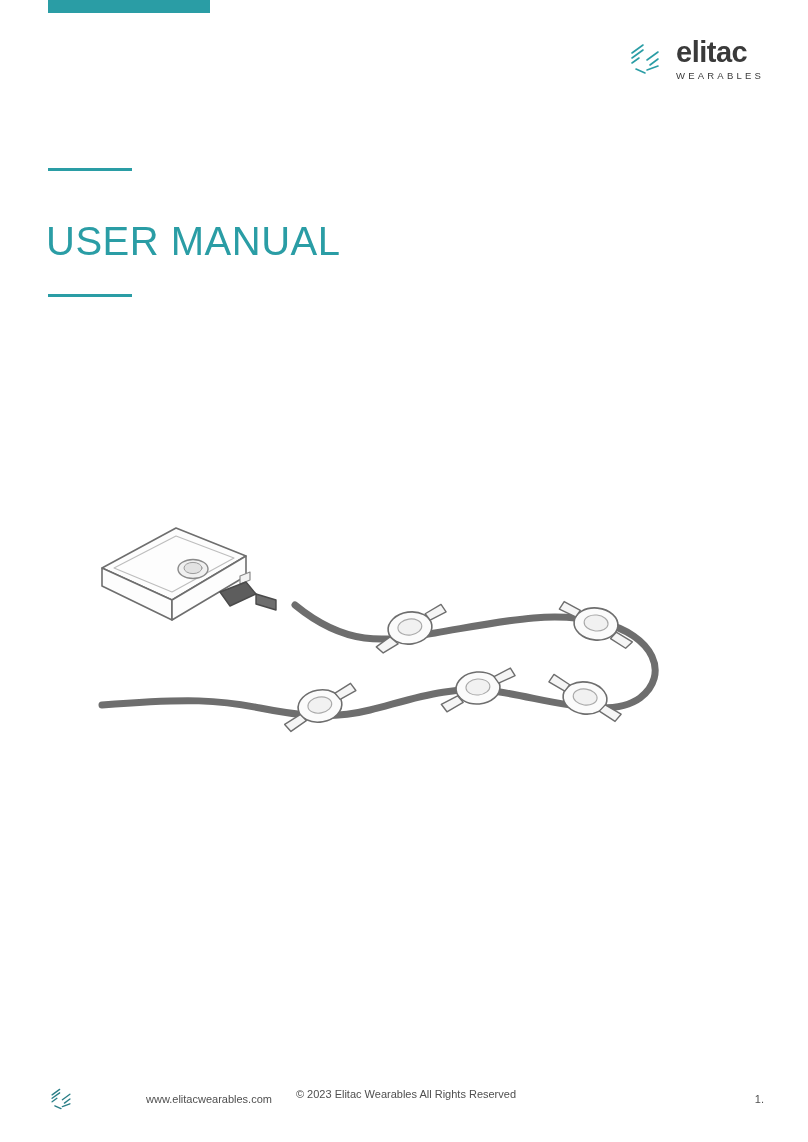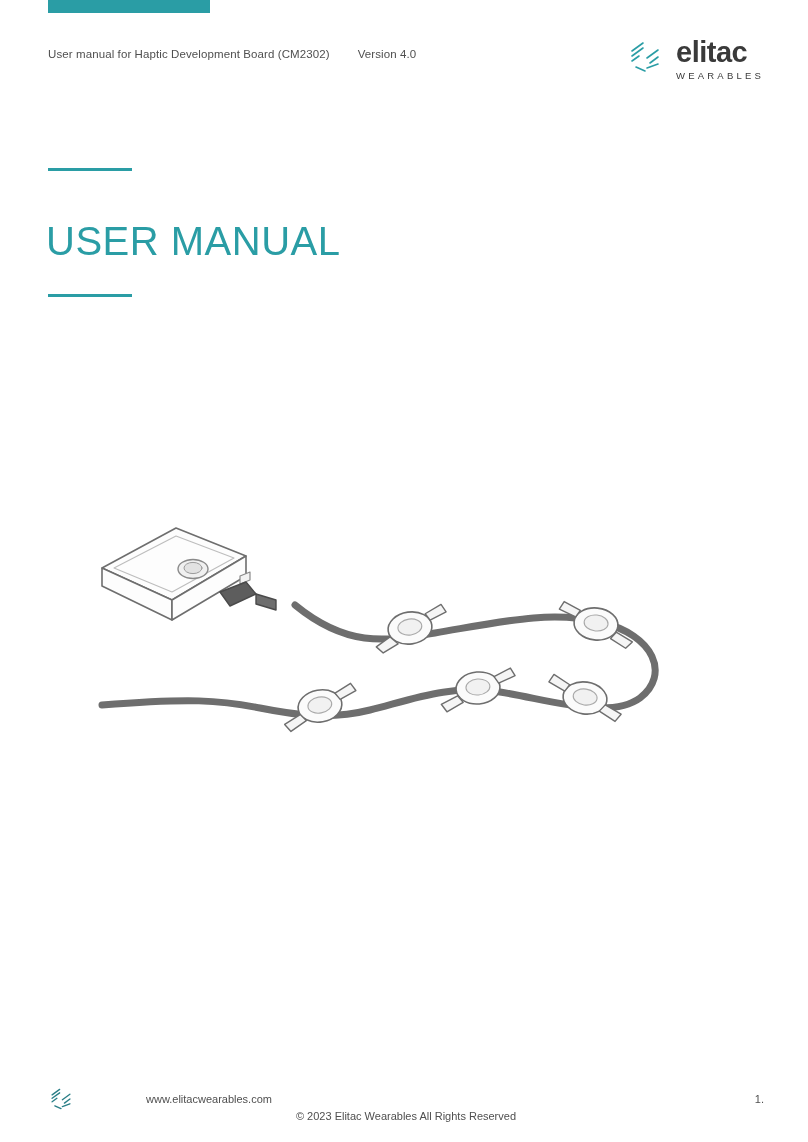--- a/index.html
+++ b/index.html
@@ -46,20 +46,21 @@
   .header-text .version {
     margin-left: 28px;
   }
 
   
   .logo-block {
     position: absolute;
     right: 0;
     top: 0;
     display: flex;
+    align-items: center;
     gap: 12px;
   }
   .logo-mark {
     width: 38px;
     height: 38px;
     position: relative;
   }
   .logo-words {
     display: flex;
     flex-direction: column;
@@ -140,42 +141,39 @@
     position: absolute;
     left: 98px;
     top: 9px;
     font-size: 11px;
     color: #4f4f4f;
   }
   .footer-copy {
     position: absolute;
     left: 0;
     right: 0;
-    top: 26px;
+    top: 4px;
     text-align: center;
     font-size: 11px;
     color: #4f4f4f;
   }
   .footer-page {
     position: absolute;
     right: 0;
     top: 9px;
     font-size: 11px;
     color: #4f4f4f;
   }
 </style>
 </head>
 <body>
 
 <div class="top-accent"></div>
 
 <div class="header">
-  <div class="header-text">
-    <span>User manual for Haptic Development Board (CM2302)</span><span class="version">Version 4.0</span>
-  </div>
 
   <div class="logo-block">
     <span class="logo-mark">
       <svg width="38" height="38" viewBox="0 0 38 38" xmlns="http://www.w3.org/2000/svg">
         <g stroke="#2a9da5" stroke-width="1.6" fill="none" stroke-linecap="round">
           <path d="M6 13 L17 5"></path>
           <path d="M6 18 L17 10"></path>
           <path d="M6 23 L13 18"></path>
           <path d="M21 20 L32 12"></path>
           <path d="M24 25 L32 19"></path>

